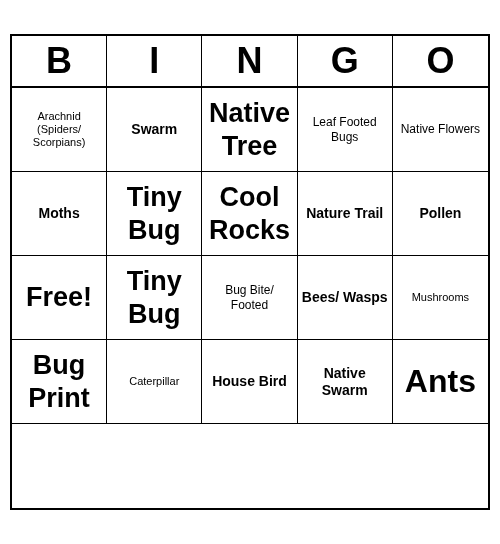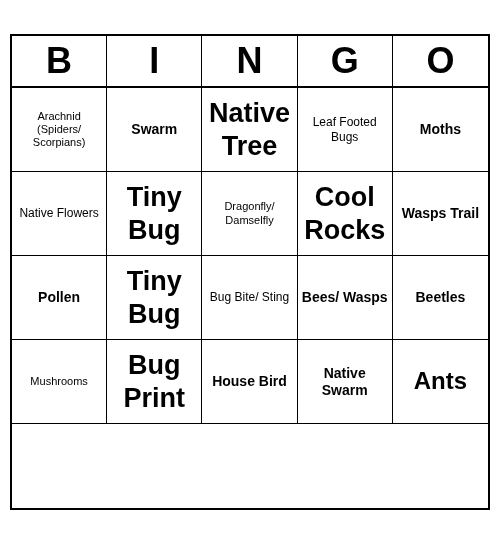--- a/index.html
+++ b/index.html
@@ -52,21 +52,21 @@
     .bingo-cell:nth-child(n+21) {
       border-bottom: none;
     }
     .cell-text {
       line-height: 1.2;
     }
     .size-small { font-size: 11px; }
     .size-medium { font-size: 12px; }
     .size-large { font-size: 14px; font-weight: bold; }
     .size-xlarge { font-size: 27px; font-weight: bold; }
-    .size-xxlarge { font-size: 24px; font-weight: bold; }
+    .size-xxlarge { font-size: 32px; font-weight: bold; }
   </style>
 </head>
 <body>
 
 <div class="bingo-card">
   <div class="bingo-header">
   <div class="bingo-header-cell">B</div>
       <div class="bingo-header-cell">I</div>
       <div class="bingo-header-cell">N</div>
       <div class="bingo-header-cell">G</div>
@@ -79,57 +79,57 @@
       <div class="bingo-cell">
         <span class="cell-text size-large">Swarm</span>
       </div>
       <div class="bingo-cell">
         <span class="cell-text size-xlarge">Native Tree</span>
       </div>
       <div class="bingo-cell">
         <span class="cell-text size-medium">Leaf Footed Bugs</span>
       </div>
       <div class="bingo-cell">
-        <span class="cell-text size-large">Moths</span>
+        <span class="cell-text size-medium">Native Flowers</span>
       </div>
       <div class="bingo-cell">
-        <span class="cell-text size-medium">Native Flowers</span>
+        <span class="cell-text size-large">Moths</span>
       </div>
       <div class="bingo-cell">
         <span class="cell-text size-xlarge">Tiny Bug</span>
       </div>
       <div class="bingo-cell">
-        <span class="cell-text size-small">Dragonfly/ Damselfly</span>
-      </div>
-      <div class="bingo-cell">
         <span class="cell-text size-xlarge">Cool Rocks</span>
       </div>
       <div class="bingo-cell">
-        <span class="cell-text size-large">Wasps Trail</span>
+        <span class="cell-text size-large">Nature Trail</span>
       </div>
       <div class="bingo-cell">
         <span class="cell-text size-large">Pollen</span>
       </div>
       <div class="bingo-cell">
+        <span class="cell-text size-xlarge">Free!</span>
+      </div>
+      <div class="bingo-cell">
         <span class="cell-text size-xlarge">Tiny Bug</span>
       </div>
       <div class="bingo-cell">
-        <span class="cell-text size-medium">Bug Bite/ Sting</span>
+        <span class="cell-text size-medium">Bug Bite/ Footed</span>
       </div>
       <div class="bingo-cell">
         <span class="cell-text size-large">Bees/ Wasps</span>
-      </div>
-      <div class="bingo-cell">
-        <span class="cell-text size-large">Beetles</span>
       </div>
       <div class="bingo-cell">
         <span class="cell-text size-small">Mushrooms</span>
       </div>
       <div class="bingo-cell">
         <span class="cell-text size-xlarge">Bug Print</span>
+      </div>
+      <div class="bingo-cell">
+        <span class="cell-text size-small">Caterpillar</span>
       </div>
       <div class="bingo-cell">
         <span class="cell-text size-large">House Bird</span>
       </div>
       <div class="bingo-cell">
         <span class="cell-text size-large">Native Swarm</span>
       </div>
       <div class="bingo-cell">
         <span class="cell-text size-xxlarge">Ants</span>
       </div>

